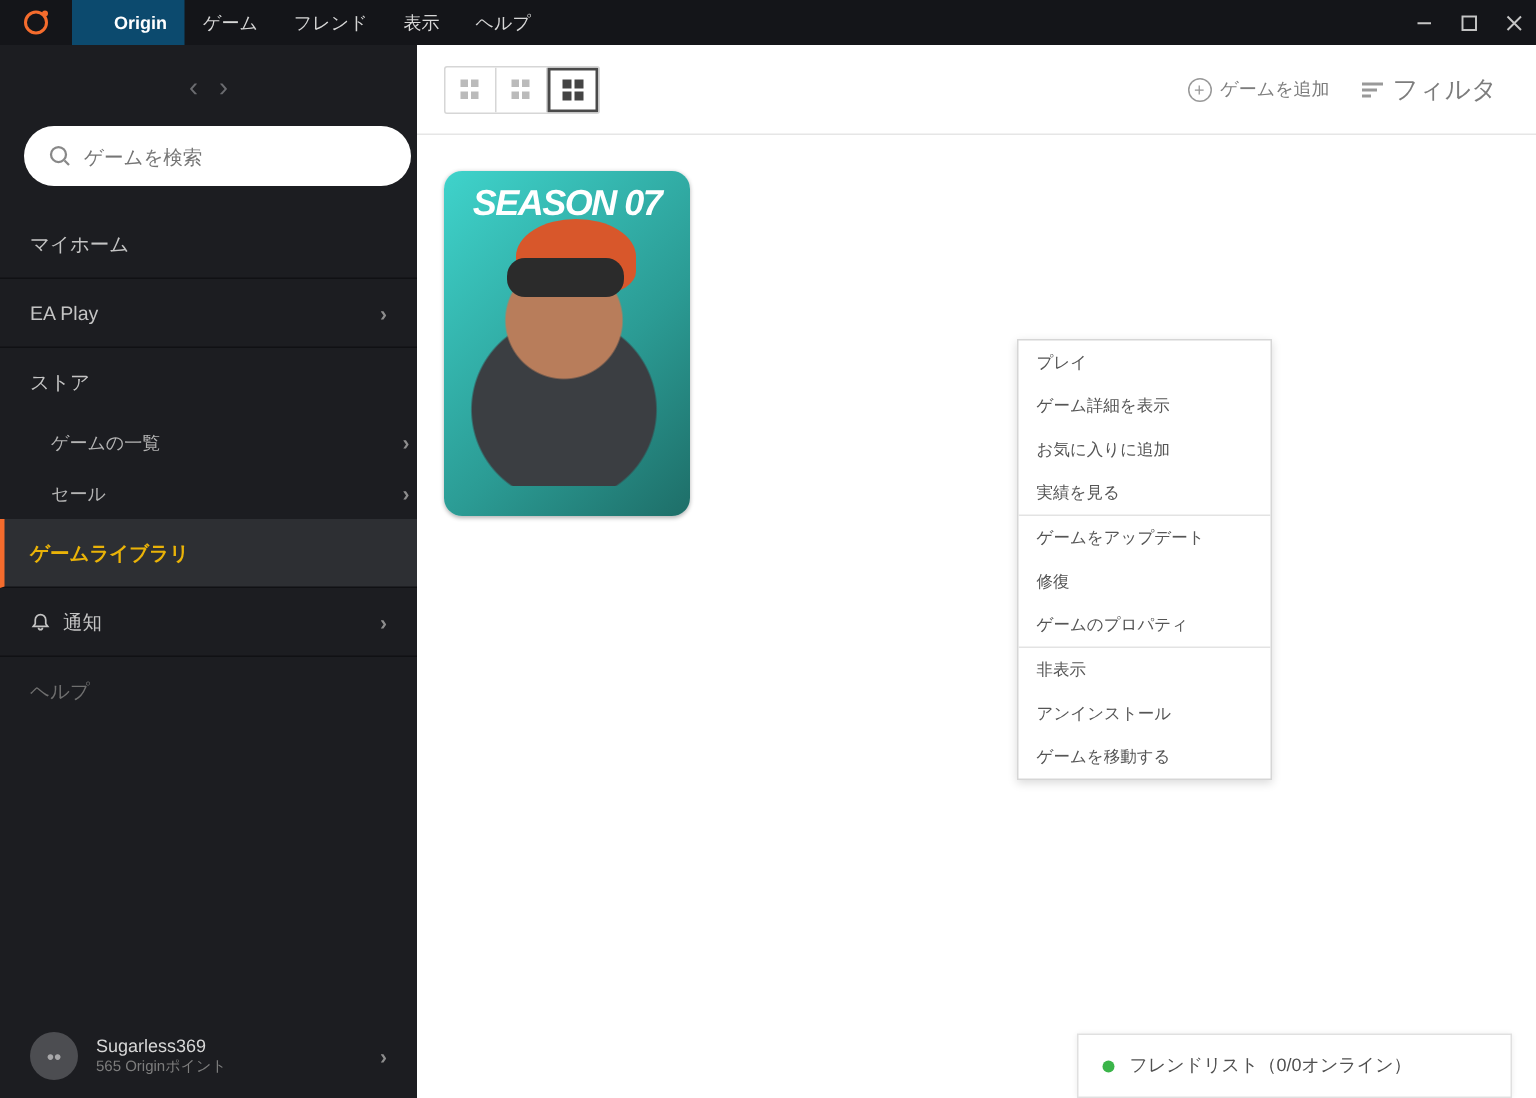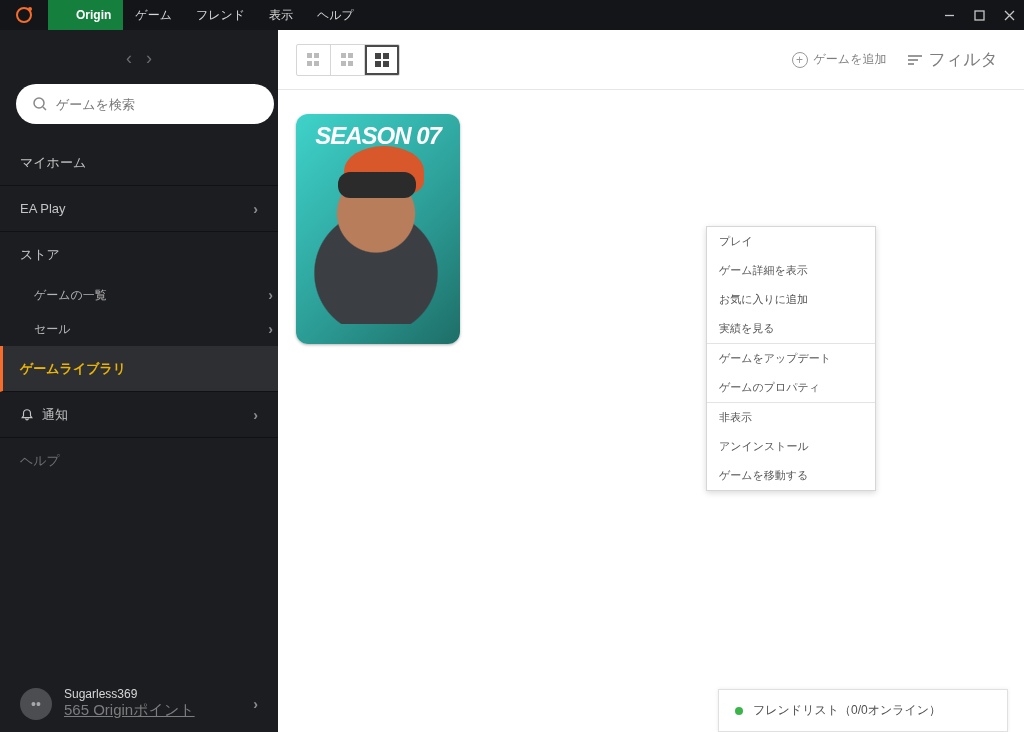--- a/index.html
+++ b/index.html
@@ -4,21 +4,21 @@
 <style>
 * { margin: 0; padding: 0; box-sizing: border-box; font-family: "Hiragino Kaku Gothic Pro", "Meiryo", sans-serif; }
 body { background: #fff; width: 1024px; height: 732px; overflow: hidden; position: relative; }
 
 .titlebar { height: 30px; background: #141519; color: #FFF; display: flex; align-items: center; font-size: 12px; }
 .titlebar .logo-slot { width: 48px; display: flex; align-items: center; justify-content: center; }
 .titlebar .logo-ring { width:16px; height:16px; border:2px solid #f56c2d; border-radius:50%; position:relative; }
 .titlebar .logo-ring::after { content:""; position:absolute; width:4px; height:4px; background:#f56c2d; border-radius:50%; top:-2px; right:-2px;}
 .titlebar .menus { display:flex; }
 .titlebar .menu-item { padding: 0 12px; height:30px; line-height:30px; color:#d7d7d7; cursor:pointer; }
-.titlebar .menu-item.active { background:#15803d; color:#fff; font-weight:bold;padding-left:28px; }
+.titlebar .menu-item.active { background:#0c4a6e; color:#fff; font-weight:bold;padding-left:28px; }
 .titlebar .spacer { flex:1; }
 .win-ctrl { width:30px; height:30px; display:flex; align-items:center; justify-content:center; color:#c6c6c6; }
 .win-ctrl svg { width:11px; height:11px; }
 
 .body-row { display:flex; height:702px; }
 .sidebar { width:278px; background:#1c1d21; color:#B4B4B4; display:flex; flex-direction:column; }
 .nav-arrows { height:44px; display:flex; align-items:center; justify-content:center; gap:14px; padding-top:12px; color:#6b6c70; }
 .nav-arrows span { font-size:18px; cursor:pointer; }
 .search-wrap { padding:10px 4px 16px 16px; }
 .search-input { width:100%; height:40px; border-radius:20px; border:none; background:#fff; padding:0 16px 0 40px; font-size:13px; color:#555; }
@@ -31,21 +31,21 @@
 .nav-sub { padding-left:34px; height:34px; display:flex; align-items:center; justify-content:space-between; padding-right:5px; font-size:12px; color:#b4b4b4; cursor:pointer; }
 .nav-sub:last-child { border-bottom:1px solid #101114; }
 .nav-item.selected { background:#2d2f33; color:#eab308; font-weight:bold; border-left:3px solid #f56c2d; padding-left:17px; }
 .chev { font-size:14px; color:#8d8d8d; font-weight:bold; }
 .nav-item.muted { color:#6f6f6f; }
 
 .sidebar-footer { margin-top:auto; }
 .user-row { display:flex; align-items:center; padding:12px 20px; gap:12px; }
 .avatar { width:32px; height:32px; border-radius:50%; background:#4c4d51; display:flex; align-items:center; justify-content:center; color:#a8a8aa; font-size:14px; }
 .user-info .name { font-size:12px; color:#d7d7d7; }
-.user-info .pts  { font-size:15px; color:#7d7d7d;text-decoration:underline; }
+.user-info .pts  { font-size:10px; color:#7d7d7d; }
 .user-row .chev { margin-left:auto; }
 
 .content { flex:1; background:#fff; position:relative; }
 .toolbar { border-bottom:1px solid #e6e6e6; height:60px; display:flex; align-items:center; padding:0 18px; gap:0; }
 .view-btns { display:flex; border:1px solid #d6d6d6; border-radius:2px; overflow:hidden; }
 .view-btn { width:34px; height:30px; display:flex; align-items:center; justify-content:center; border-right:1px solid #d6d6d6; cursor:pointer; }
 .view-btn:last-child { border-right:none; background:#fff; }
 .view-btn.active { border:2px solid #4a4a4a; }
 .grid-square { width:5px; height:5px; background:#bbb; margin:1px; }
 .grid-icon { display:flex; flex-wrap:wrap; width:16px; height:16px; }
@@ -59,21 +59,21 @@
 .filter-lines { width:14px; }
 .filter-lines span:nth-child(1){width:14px;} .filter-lines span:nth-child(2){width:10px;} .filter-lines span:nth-child(3){width:6px;}
 
 .games-area { padding:24px 18px; }
 .game-card { width:164px; height:230px; background:linear-gradient(135deg,#3fd3cb 0%,#2b9b94 60%,#1e6e68 100%); border-radius:12px; box-shadow:0 1px 3px rgba(0,0,0,0.3); position:relative; overflow:hidden; }
 .game-card .season-text { position:absolute; top:8px; left:0; right:0; text-align:center; font-size:24px; font-weight:900; font-style:italic; color:#fff; letter-spacing:-1px; }
 .char-blob{ position:absolute; top:40px; left:15px; width:130px; height:170px; background:radial-gradient(circle at 50% 35%, #b87d5b 0 30%, transparent 31%), radial-gradient(circle at 50% 70%, #3b3e42 0 45%, transparent 46%); border-radius:6px; }
 .goggles { position:absolute; top:58px; left:42px; width:78px; height:26px; background:#2b2b2b; border-radius:12px; }
 .hair { position:absolute; top:32px; left:48px; width:80px; height:50px; background:#d8572b; border-radius:50% 50% 30% 30%; }
 
-.context-menu { position:absolute; left:428px; top:196px; width:170px; background:#fff; border:1px solid #d6d6d6; box-shadow:0 2px 6px rgba(0,0,0,0.15); font-size:11px; color:#555; }
+.context-menu { position:absolute; left:400px; top:196px; width:170px; background:#fff; border:1px solid #d6d6d6; box-shadow:0 2px 6px rgba(0,0,0,0.15); font-size:11px; color:#555; }
 .ctx-item { padding:7px 12px; cursor:pointer; }
 .ctx-sep { height:1px; background:#e3e3e3; }
 
 .friends-pop { position:absolute; right:16px; bottom:0; width:290px; border:1px solid #e0e0e0; background:#fff; padding:12px 16px; display:flex; align-items:center; gap:10px; font-size:12px; color:#505050; box-shadow:0 0 4px rgba(0,0,0,0.08);}
 .online-dot { width:8px; height:8px; background:#3bb54a; border-radius:50%; }
 </style>
 </head>
 <body>
 
 <div class="titlebar">
@@ -217,20 +217,21 @@
       </div>
     </div>
 
     <div class="context-menu">
       <div class="ctx-item">プレイ</div>
       <div class="ctx-item">ゲーム詳細を表示</div>
       <div class="ctx-item">お気に入りに追加</div>
       <div class="ctx-item">実績を見る</div>
       <div class="ctx-sep"></div>
       <div class="ctx-item">ゲームをアップデート</div>
+      <div class="ctx-item">修復</div>
       <div class="ctx-item">ゲームのプロパティ</div>
       <div class="ctx-sep"></div>
       <div class="ctx-item">非表示</div>
       <div class="ctx-item">アンインストール</div>
       <div class="ctx-item">ゲームを移動する</div>
     </div>
 
     <div class="friends-pop">
       <div class="online-dot"></div>
       <span>フレンドリスト（0/0オンライン）</span>

